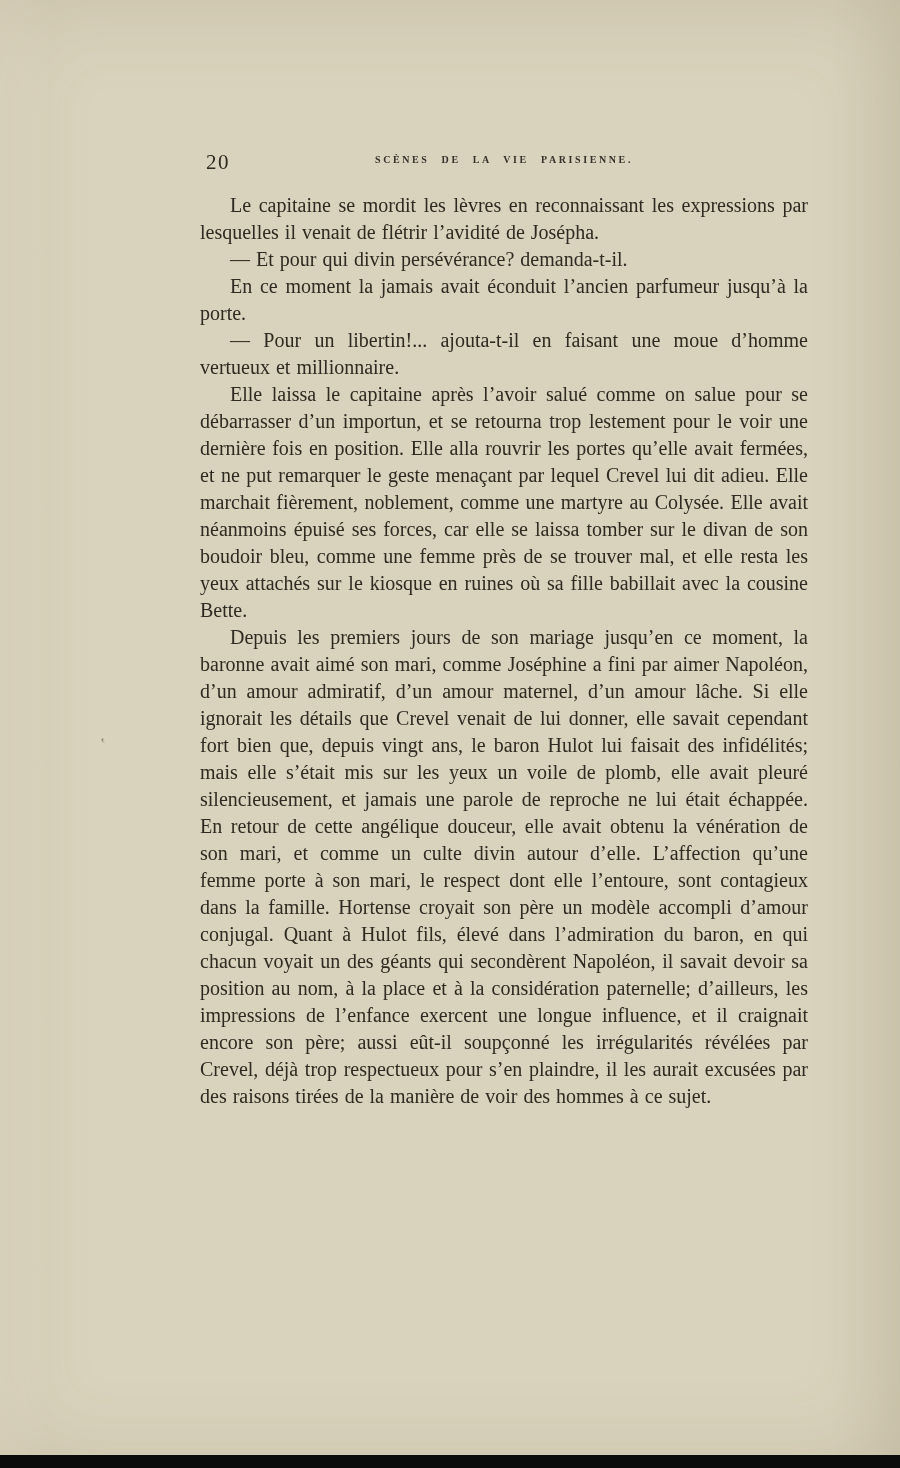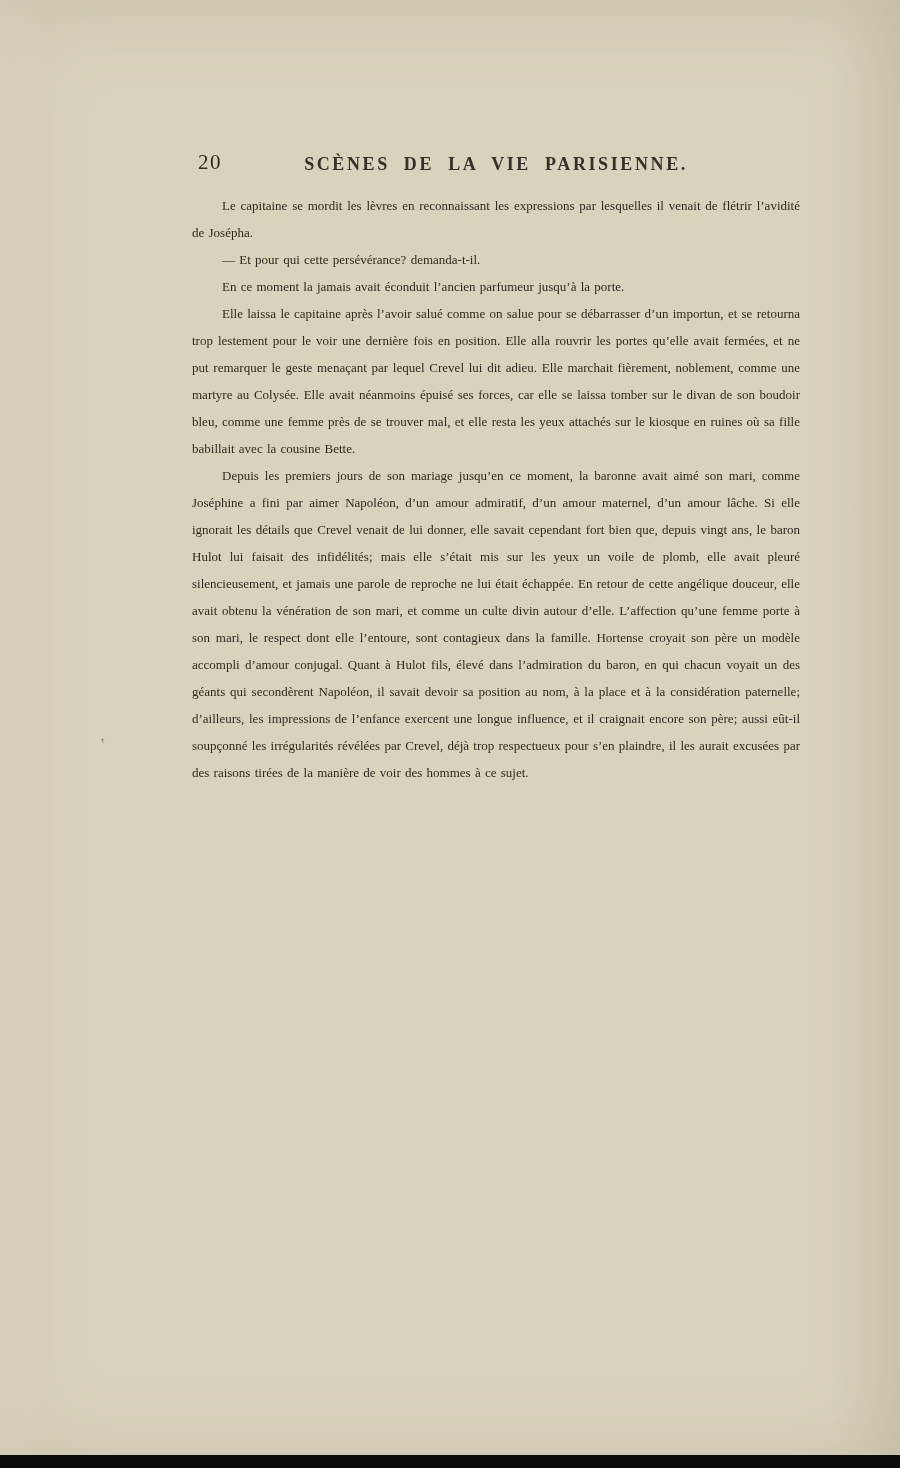--- a/index.html
+++ b/index.html
@@ -15,50 +15,50 @@
   .page {
     position: absolute;
     inset: 0;
     background:
       linear-gradient(90deg, #e0d9c4 0px, #d9d2bc 50px, #d9d2bc 830px, #d2cbb4 900px),
       #d9d2bc;
     box-shadow: inset 0 0 90px rgba(120,105,70,0.18);
   }
   .text-block {
     position: absolute;
-    left: 192px;
+    left: 200px;
     top: 150px;
     width: 608px;
     color: #2f2a20;
   }
   .page-header {
     position: relative;
     height: 42px;
   }
   .page-number {
     position: absolute;
     left: 6px;
     top: 0px;
     font-size: 21px;
     letter-spacing: 1.5px;
     color: #2f2a20;
   }
   .running-title {
     text-align: center;
-    font-size: 18px;
+    font-size: 10px;
     letter-spacing: 2.6px;
     word-spacing: 7px;
     padding-top: 4px;
     color: #35302a;
     font-weight: bold;
     font-stretch: normal;
   }
   .body-text p {
     margin: 0;
-    font-size: 13px;
+    font-size: 20px;
     line-height: 27px;
     text-align: justify;
     text-indent: 30px;
     color: #2f2a21;
     word-spacing: 1px;
   }
   .margin-mark {
     position: absolute;
     left: 101px;
     top: 735px;
@@ -82,22 +82,23 @@
 
   <div class="text-block">
 
     <div class="page-header">
       <span class="page-number">20</span>
       <div class="running-title">SCÈNES DE LA VIE PARISIENNE.</div>
     </div>
 
     <div class="body-text">
       <p>Le capitaine se mordit les lèvres en reconnaissant les expressions par lesquelles il venait de flétrir l’avidité de Josépha.</p>
-      <p>— Et pour qui cette persévérance? demanda-t-il.</p>
+      <p>— Et pour qui divin persévérance? demanda-t-il.</p>
       <p>En ce moment la jamais avait éconduit l’ancien parfumeur jusqu’à la porte.</p>
+      <p>— Pour un libertin!... ajouta-t-il en faisant une moue d’homme vertueux et millionnaire.</p>
       <p>Elle laissa le capitaine après l’avoir salué comme on salue pour se débarrasser d’un importun, et se retourna trop lestement pour le voir une dernière fois en position. Elle alla rouvrir les portes qu’elle avait fermées, et ne put remarquer le geste menaçant par lequel Crevel lui dit adieu. Elle marchait fièrement, noblement, comme une martyre au Colysée. Elle avait néanmoins épuisé ses forces, car elle se laissa tomber sur le divan de son boudoir bleu, comme une femme près de se trouver mal, et elle resta les yeux attachés sur le kiosque en ruines où sa fille babillait avec la cousine Bette.</p>
       <p>Depuis les premiers jours de son mariage jusqu’en ce moment, la baronne avait aimé son mari, comme Joséphine a fini par aimer Napoléon, d’un amour admiratif, d’un amour maternel, d’un amour lâche. Si elle ignorait les détails que Crevel venait de lui donner, elle savait cependant fort bien que, depuis vingt ans, le baron Hulot lui faisait des infidélités; mais elle s’était mis sur les yeux un voile de plomb, elle avait pleuré silencieusement, et jamais une parole de reproche ne lui était échappée. En retour de cette angélique douceur, elle avait obtenu la vénération de son mari, et comme un culte divin autour d’elle. L’affection qu’une femme porte à son mari, le respect dont elle l’entoure, sont contagieux dans la famille. Hortense croyait son père un modèle accompli d’amour conjugal. Quant à Hulot fils, élevé dans l’admiration du baron, en qui chacun voyait un des géants qui secondèrent Napoléon, il savait devoir sa position au nom, à la place et à la considération paternelle; d’ailleurs, les impressions de l’enfance exercent une longue influence, et il craignait encore son père; aussi eût-il soupçonné les irrégularités révélées par Crevel, déjà trop respectueux pour s’en plaindre, il les aurait excusées par des raisons tirées de la manière de voir des hommes à ce sujet.</p>
     </div>
 
   </div>
 
   <span class="margin-mark">‛</span>
 
   <div class="scan-edge-bottom"></div>
 

